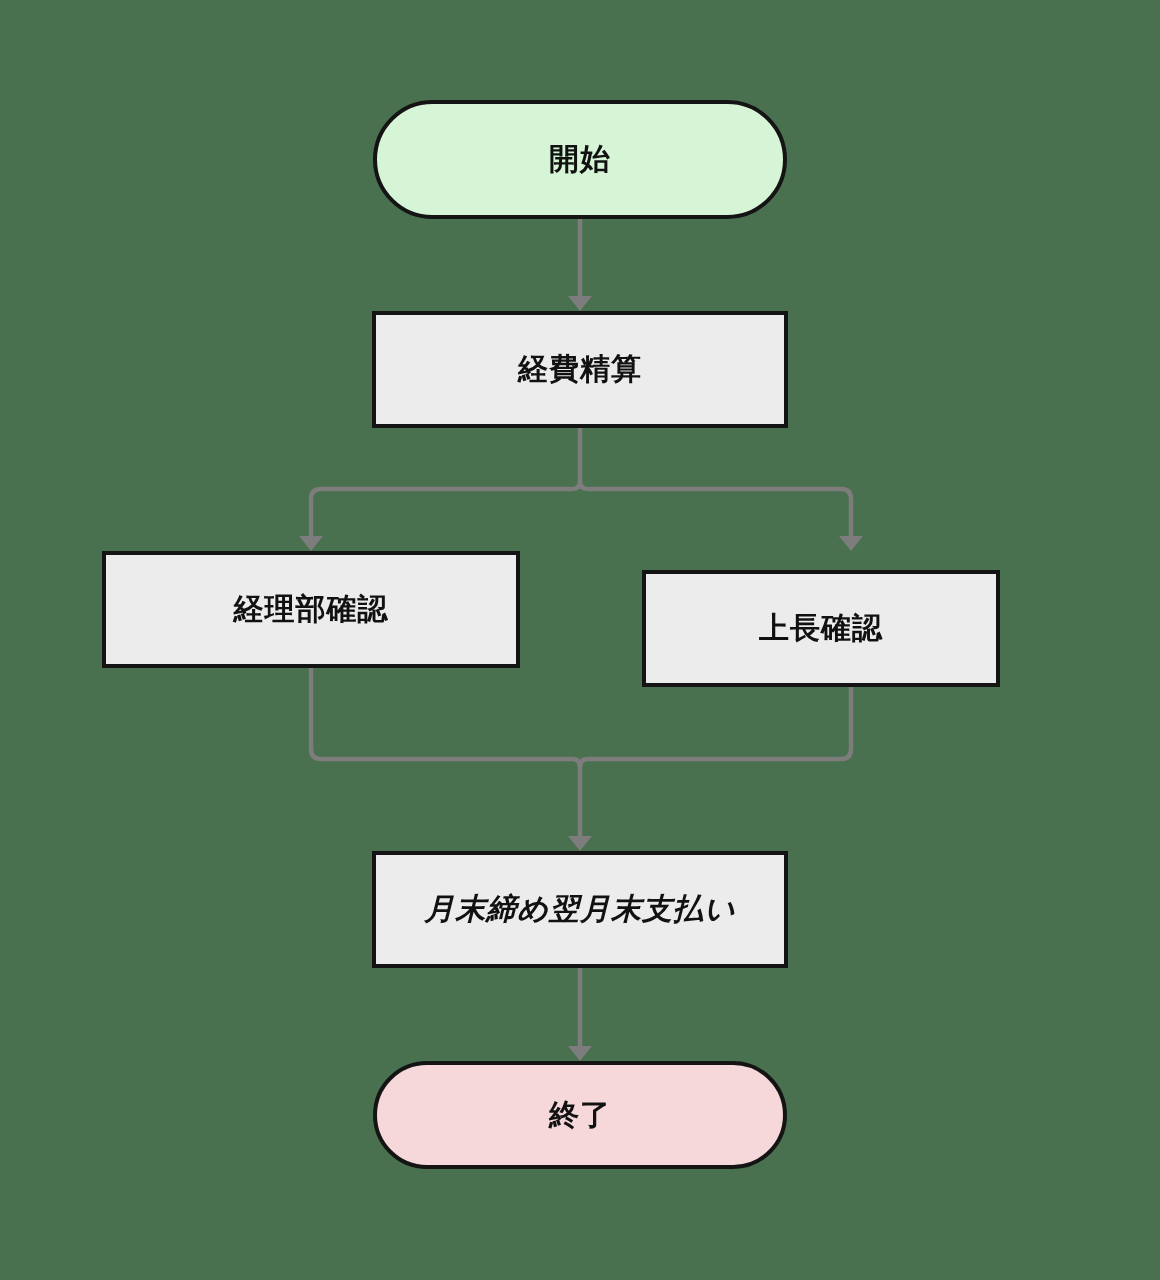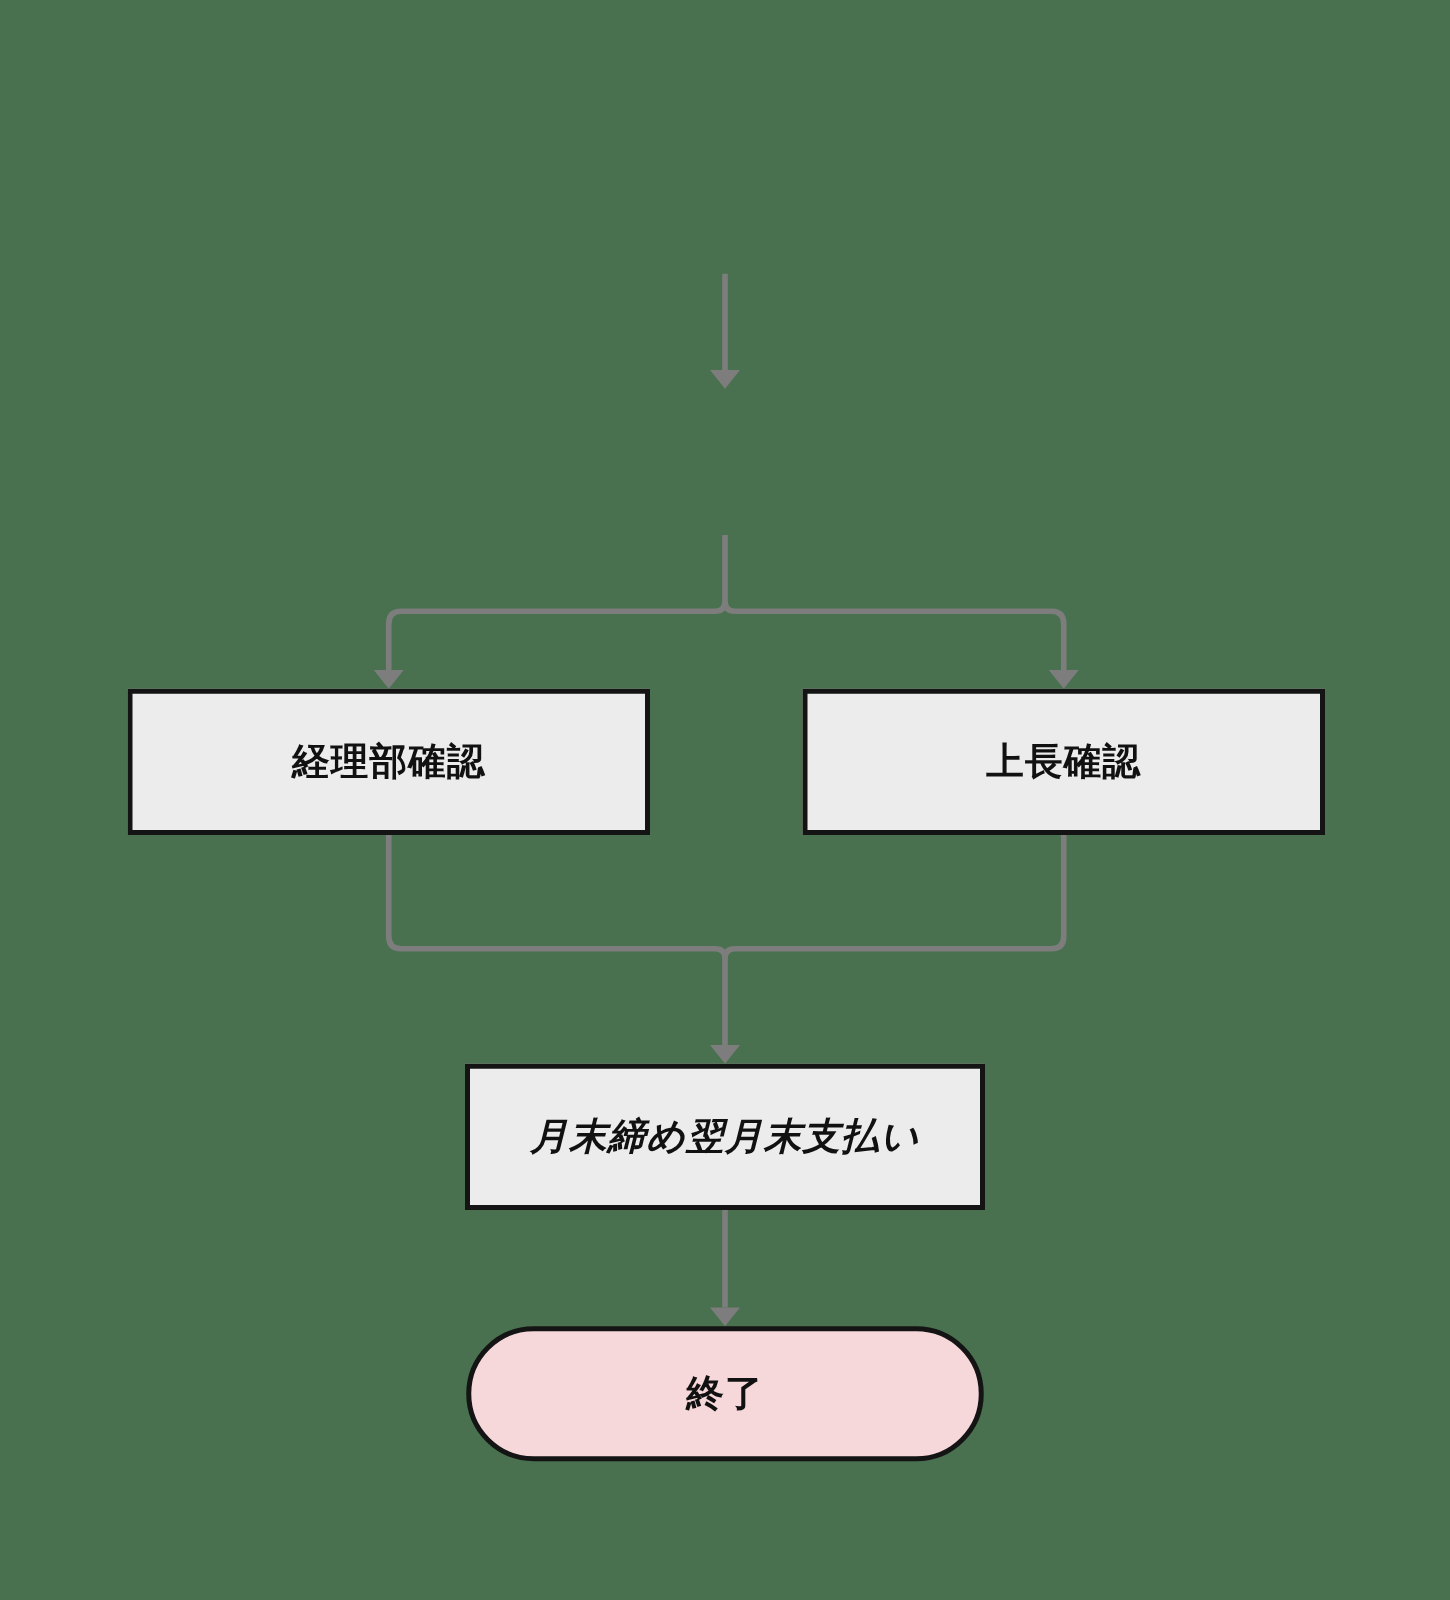--- a/index.html
+++ b/index.html
@@ -73,27 +73,33 @@
 
     <path class="edge" d="M311 668 L311 749 Q311 759 321 759 L572 759 Q580 759 580 767 L580 836"></path>
 
     <path class="edge" d="M851 668 L851 749 Q851 759 841 759 L588 759 Q580 759 580 767"></path>
     <polygon class="arrowhead" points="568,836 592,836 580,851"></polygon>
 
     <path class="edge" d="M580 968 L580 1046"></path>
     <polygon class="arrowhead" points="568,1046 592,1046 580,1061"></polygon>
   </svg>
 
+  <div class="node stadium start" style="left:373px;top:100px;width:414px;height:119px;">
+    <span>開始</span>
+  </div>
 
+  <div class="node process" style="left:372px;top:311px;width:416px;height:117px;">
+    <span>経費精算</span>
+  </div>
 
   <div class="node process" style="left:102px;top:551px;width:418px;height:117px;">
     <span>経理部確認</span>
   </div>
 
-  <div class="node process" style="left:642px;top:551px;width:418px;height:117px;">
+  <div class="node process" style="left:642px;top:570px;width:358px;height:117px;">
     <span>上長確認</span>
   </div>
 
   <div class="node process" style="left:372px;top:851px;width:416px;height:117px;font-style:italic;">
     <span>月末締め翌月末支払い</span>
   </div>
 
   <div class="node stadium end" style="left:373px;top:1061px;width:414px;height:108px;border-radius:58px;">
     <span>終了</span>
   </div>

